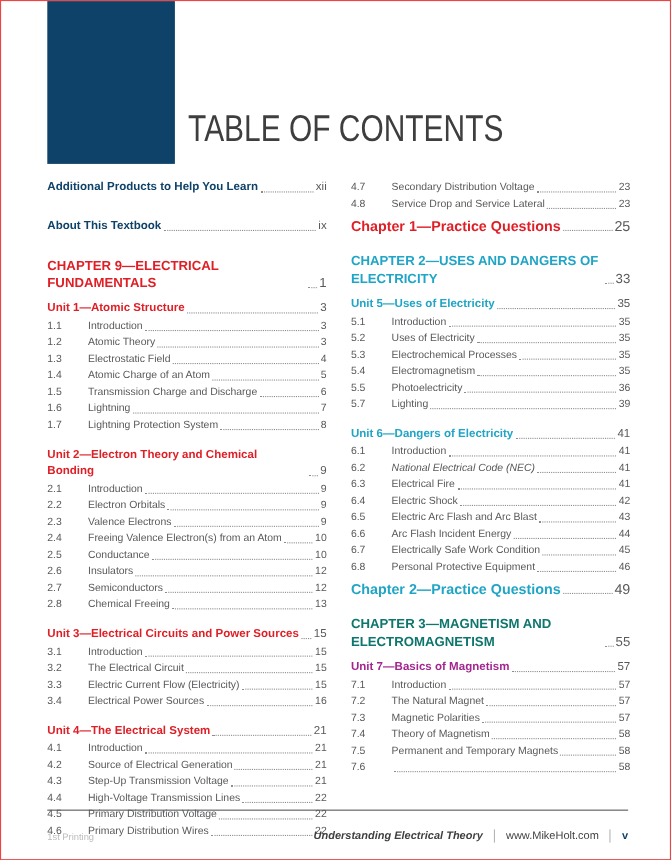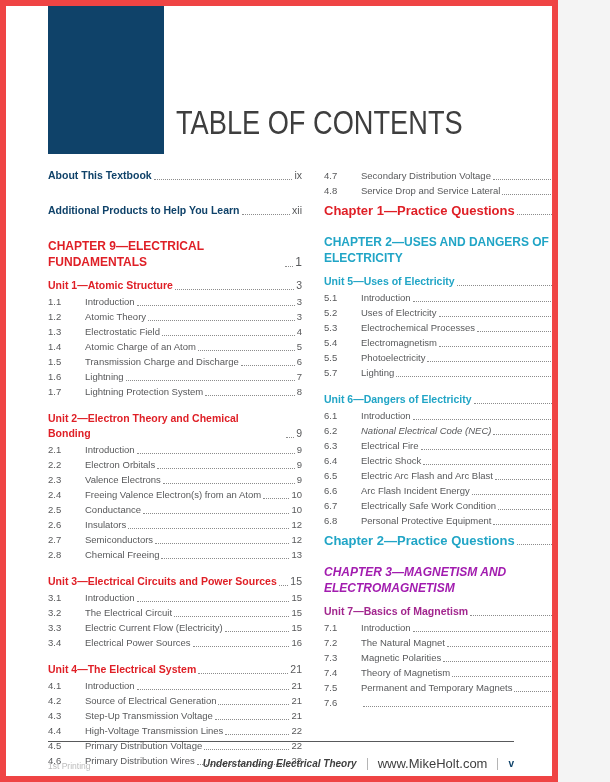--- a/index.html
+++ b/index.html
@@ -1,20 +1,20 @@
 <!DOCTYPE html>
 <html><head>
 <meta charset="utf-8">
 <style>
   html, body { margin:0; padding:0; background:#f4f4f4; }
   .page {
     position: relative;
-    width: 558px; height: 782px;
+    width: 610px; height: 782px;
     background: #ffffff;
-    border: 6px solid #ef4444;
+    border: 1px solid #ef4444;
     box-sizing: border-box;
     font-family: "Liberation Sans", sans-serif;
     overflow: hidden;
   }
   .brand-block {
     position: absolute; left: 42px; top: 0;
     width: 116px; height: 148px;
   }
   .page-title {
     position: absolute; left: 170px; top: 97px;
@@ -56,44 +56,44 @@
     border-top: 1px solid #58595B; height: 0;
   }
   .footer {
     position: absolute; left: 42px; right: 38px; top: 747px;
     display: flex; justify-content: space-between; align-items: flex-end;
     height: 18px;
   }
   .footer-left { color: #bdbdbd; font-size: 8.5px; }
   .footer-right { display: flex; align-items: center; gap: 10px; }
   .book-title { font-style: italic; font-weight: bold; color: #3f3f3f; font-size: 10px; }
-  .site { color: #3f3f3f; font-size: 13px; }
+  .site { color: #3f3f3f; font-size: 10px; }
   .folio { font-weight: bold; font-size: 10px; }
   .vsep { width: 1px; height: 12px; background: #b5b5b5; }
 </style>
 </head>
 <body>
 
 <div class="page">
   <div class="brand-block" style="background: rgb(15, 66, 105);"></div>
   <div class="page-title">TABLE OF CONTENTS</div>
 
   <div class="col col-left">
       <div class="block front">
         <div class="row heading-row">
+          <span class="lbl" style="color: rgb(15, 66, 105);">Additional Products to Help You Learn</span>
+          <span class="leader"></span>
+          <span class="pg">xii</span>
+        </div>
+      </div>
+      <div class="block front">
+        <div class="row heading-row">
           <span class="lbl" style="color: rgb(15, 66, 105);">About This Textbook</span>
           <span class="leader"></span>
           <span class="pg">ix</span>
-        </div>
-      </div>
-      <div class="block front">
-        <div class="row heading-row">
-          <span class="lbl" style="color: rgb(15, 66, 105);">Additional Products to Help You Learn</span>
-          <span class="leader"></span>
-          <span class="pg">xii</span>
         </div>
       </div>
       <div class="block chapter">
         <div class="row heading-row">
           <span class="lbl" style="color: rgb(223, 31, 38);">CHAPTER 9—ELECTRICAL FUNDAMENTALS</span>
           <span class="leader"></span>
           <span class="pg">1</span>
         </div>
       </div>
       <div class="block unit">
@@ -404,21 +404,21 @@
       </div>
       <div class="block practice">
         <div class="row heading-row">
           <span class="lbl" style="color: rgb(33, 165, 198);">Chapter 2—Practice Questions</span>
           <span class="leader"></span>
           <span class="pg">49</span>
         </div>
       </div>
       <div class="block chapter">
         <div class="row heading-row">
-          <span class="lbl" style="color: #a21caf; font-style: italic;">CHAPTER 3—MAGNETISM AND ELECTROMAGNETISM</span>
+          <span class="lbl" style="color: #0f766e;">CHAPTER 3—MAGNETISM AND ELECTROMAGNETISM</span>
           <span class="leader"></span>
           <span class="pg">55</span>
         </div>
       </div>
       <div class="block unit">
         <div class="row heading-row">
           <span class="lbl" style="color: rgb(162, 38, 142);">Unit 7—Basics of Magnetism</span>
           <span class="leader"></span>
           <span class="pg">57</span>
         </div>

